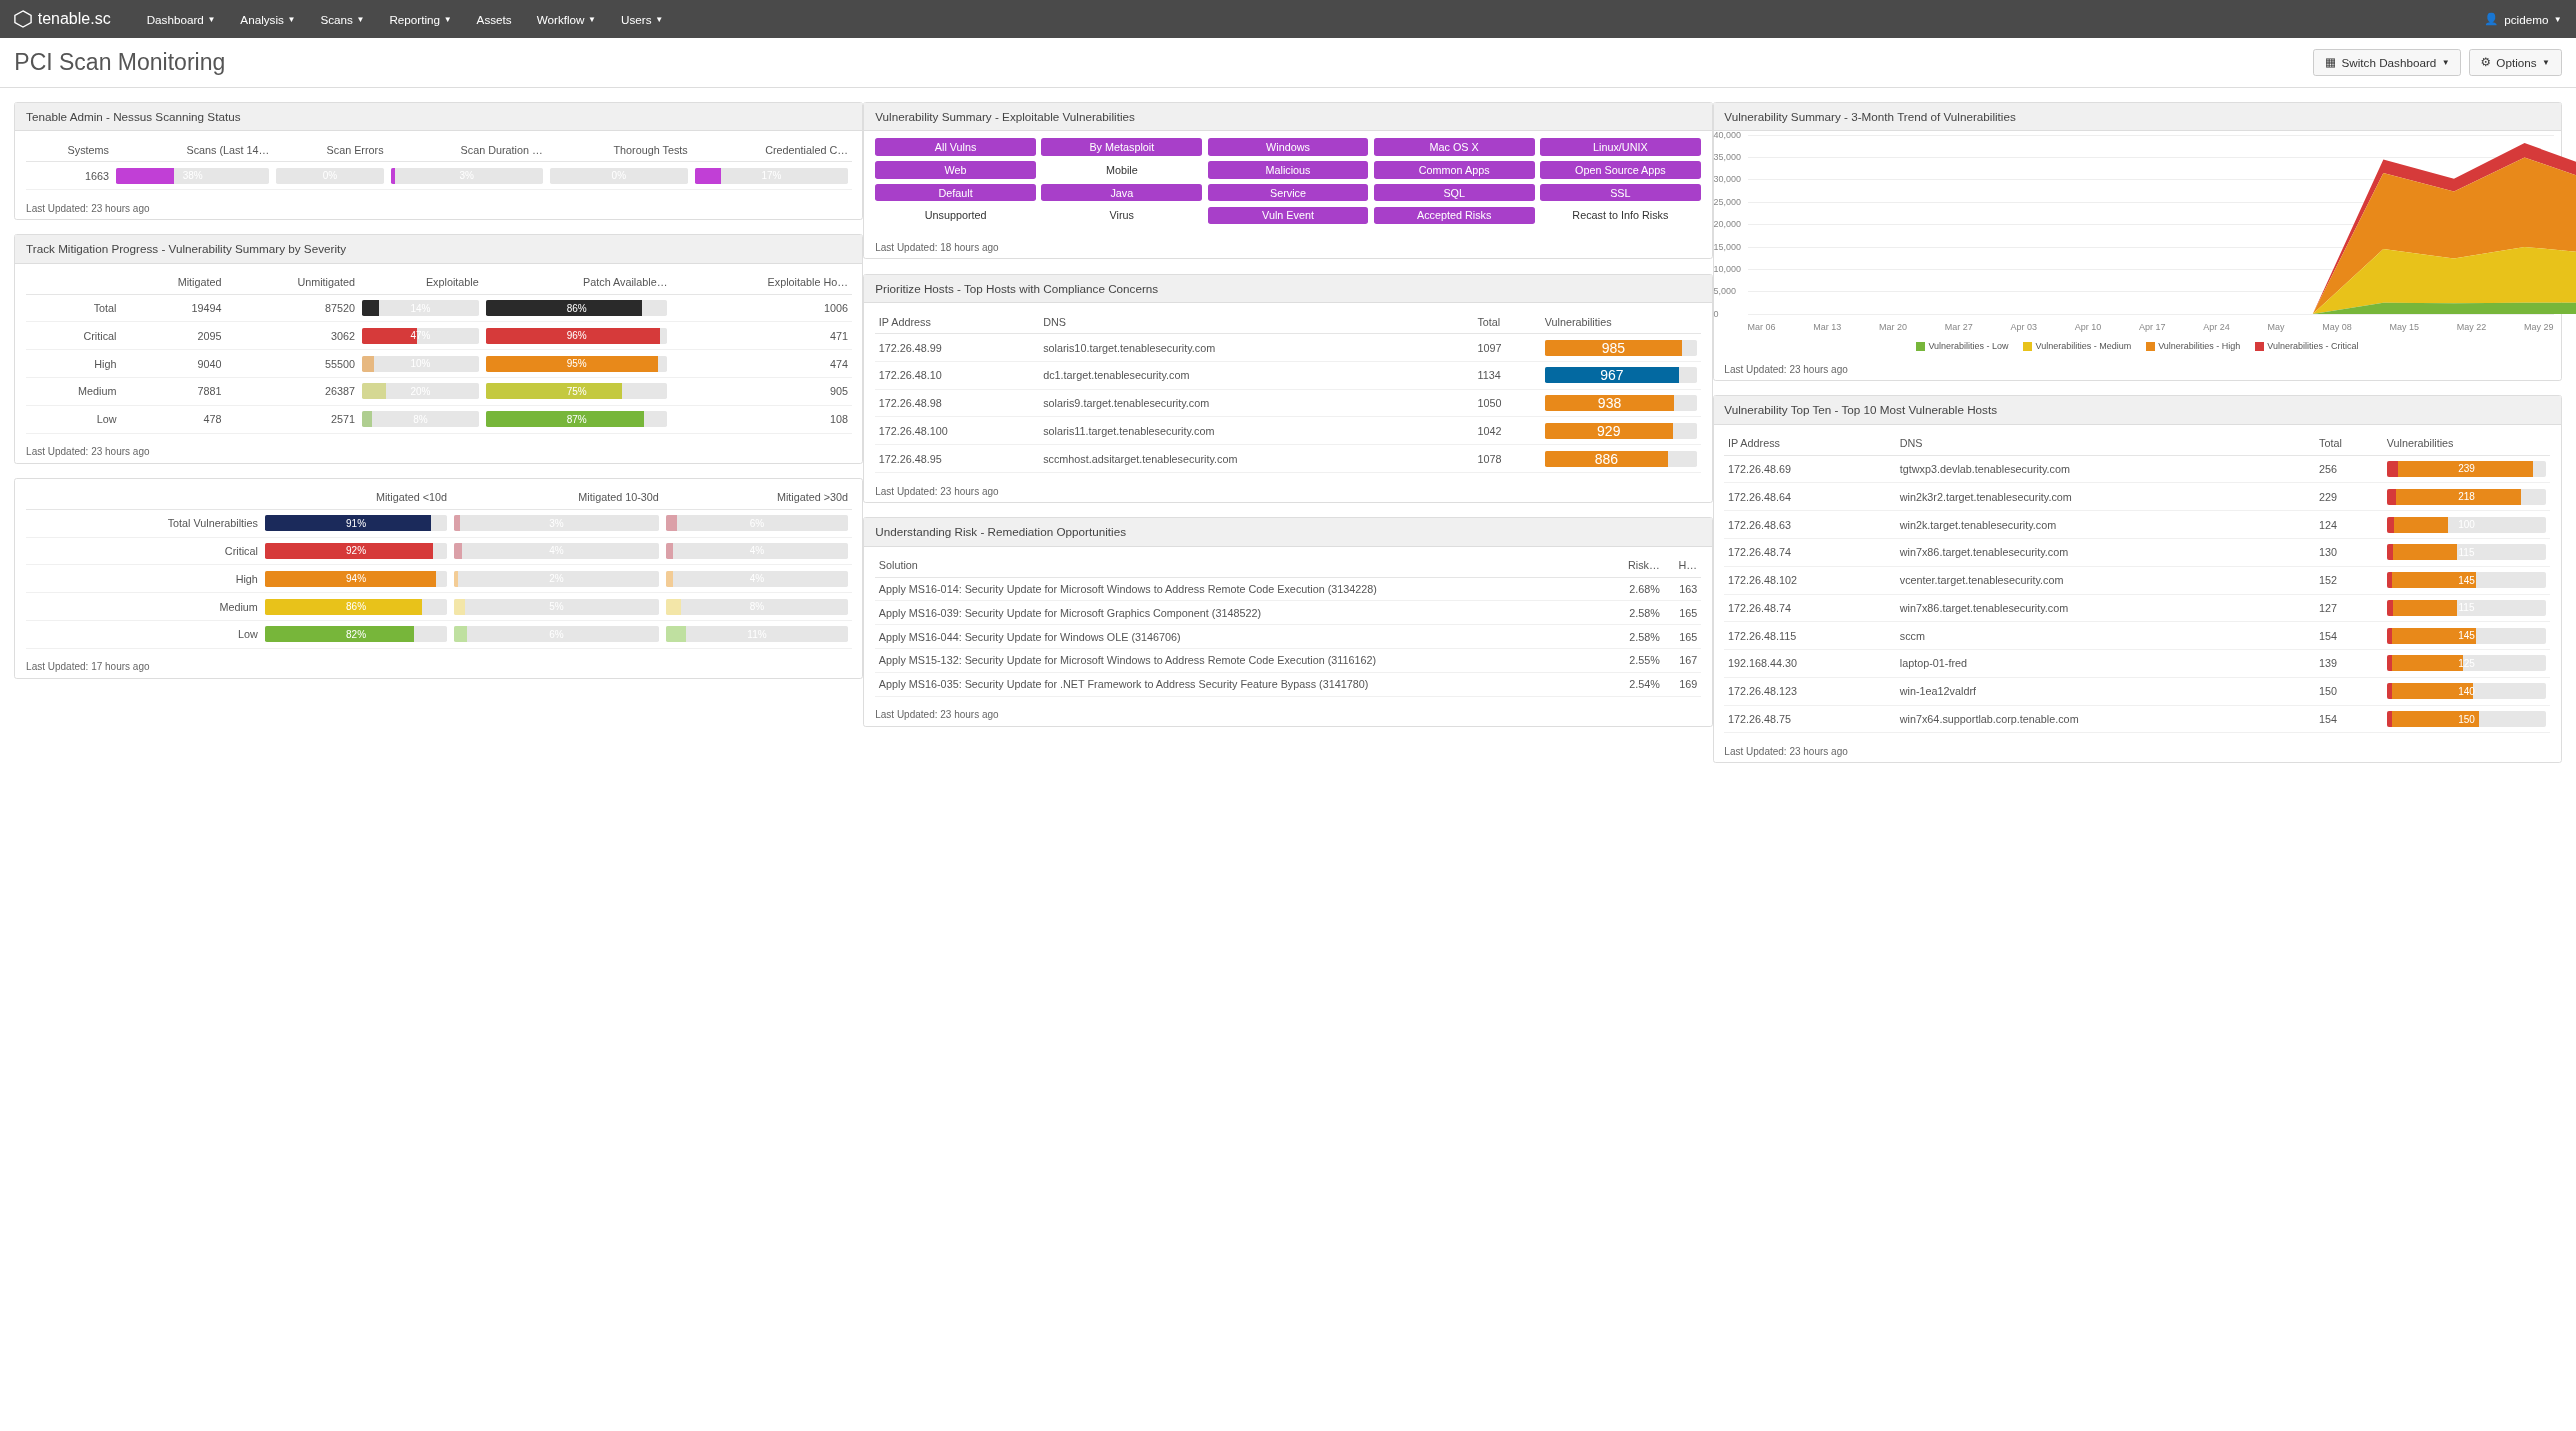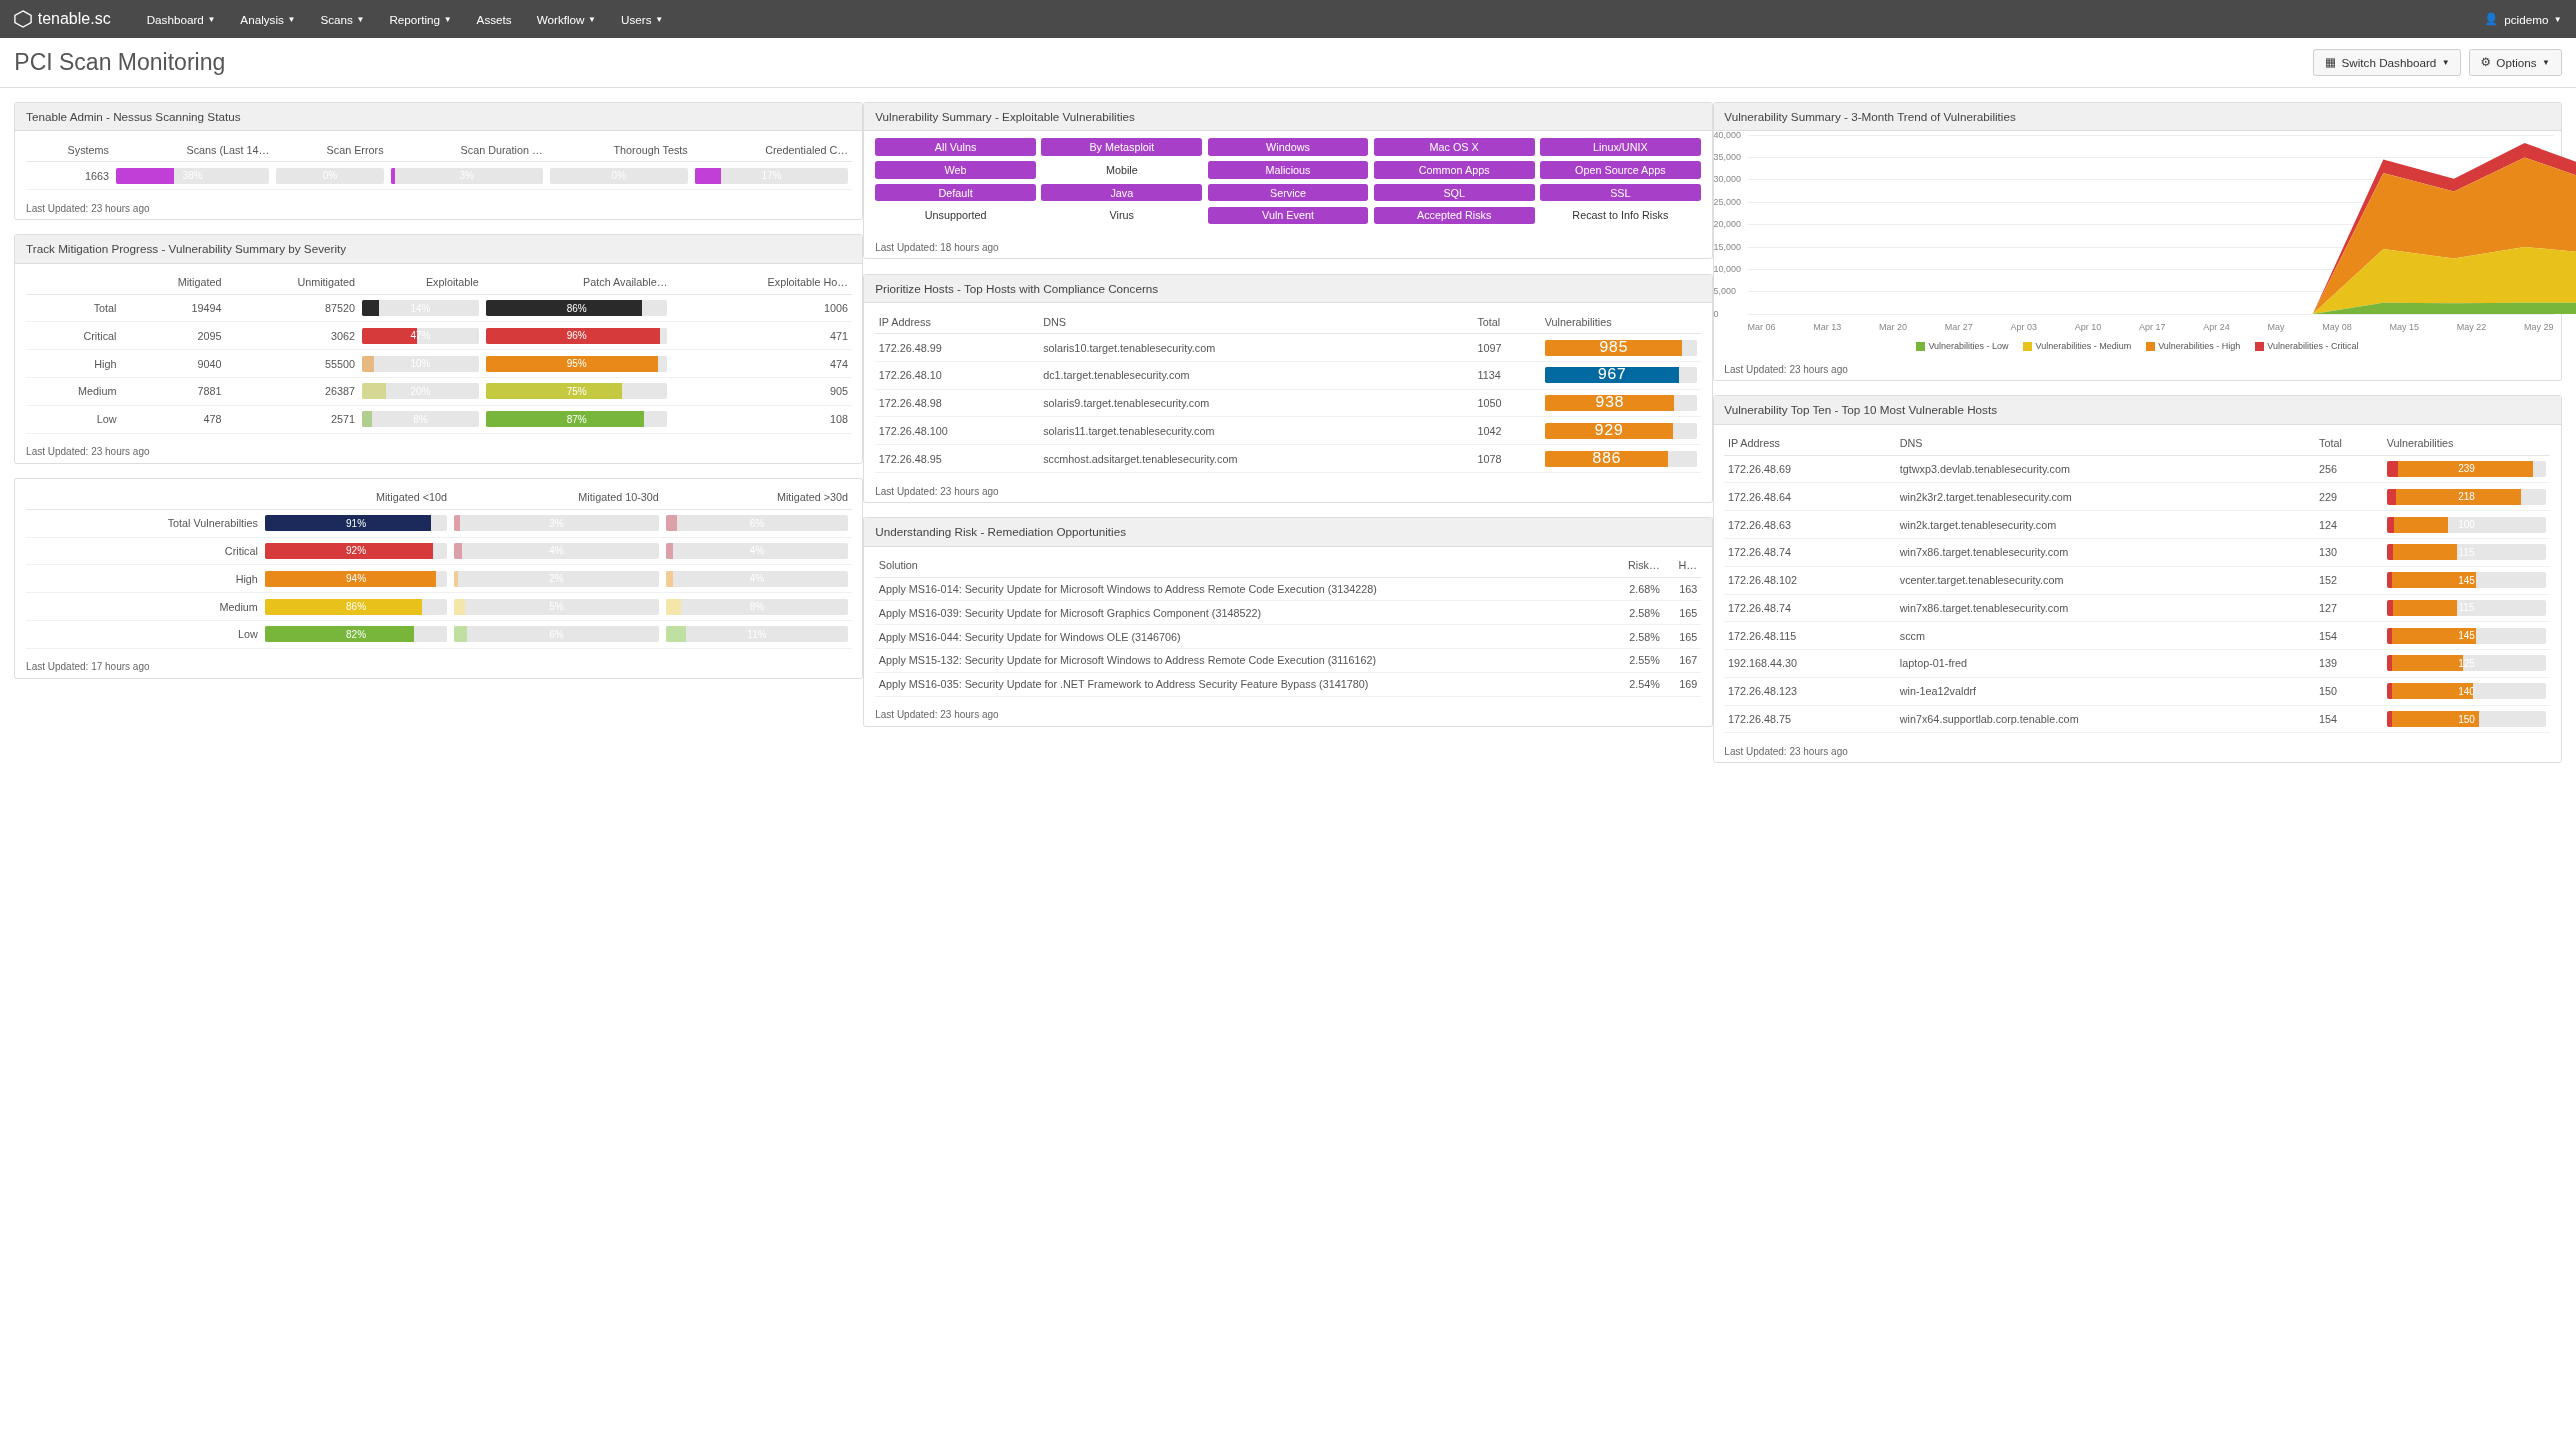--- a/index.html
+++ b/index.html
@@ -21,21 +21,21 @@
 .panel-h { background: #f0f0f0; padding: 7.2px 10.8px; font-size: 11.7px; color: #444; border-bottom: 0.9px solid #ddd; }
 .panel-b { padding: 7.2px 10.8px; }
 .updated { font-size: 10px; color: #666; padding: 5.4px 10.8px; }
 table { width: 100%; border-collapse: collapse; font-size: 10.8px; }
 th, td { padding: 5.4px 3.6px; text-align: left; }
 th { color: #555; font-weight: 400; border-bottom: 0.9px solid #e5e5e5; }
 td { border-bottom: 0.9px solid #f0f0f0; color: #555; }
 .tc { text-align: right; }
 .tr { text-align: right; }
 .bar { height: 16px; background: #e6e6e6; border-radius: 1.8px; position: relative; overflow: hidden; }
-.barfill { height: 100%; display: flex; align-items: center; justify-content: center; color: #fff; font-size: 16px; font-family: Liberation Mono, monospace; }
+.barfill { height: 100%; display: flex; align-items: center; justify-content: center; color: #fff; font-size: 14px; }
 .barlbl { position: absolute; inset: 0; display: flex; align-items: center; justify-content: center; color: #fff; font-size: 10px; }
 .pillrow { display: grid; grid-template-columns: repeat(5, 1fr); gap: 5.4px; margin-bottom: 5.4px; }
 .pill { text-align: center; padding: 2.7px 3.6px; border-radius: 2.7px; font-size: 10.8px; cursor: pointer; color: #fff; background: #a83fc9; }
 .pill.plain { background: #fff; color: #333; }
 .chart { position: relative; height: 206px; padding: 3.6px 7.2px 0 36px; }
 .ytick { position: absolute; left: 0; font-size: 9px; color: #888; transform: translateY(-50%); }
 .grid { position: absolute; left: 34px; right: 7.2px; border-top: 0.9px solid #eee; }
 .plot { position: absolute; left: 34px; right: 7.2px; top: 3.6px; bottom: 21.5px; }
 .xticks { position: absolute; left: 34px; right: 7.2px; bottom: 5.4px; display: flex; justify-content: space-between; font-size: 9px; color: #888; }
 .legend { display: flex; gap: 14.3px; justify-content: center; font-size: 9px; color: #555; padding: 3.6px 0 7.2px; flex-wrap: wrap; }

